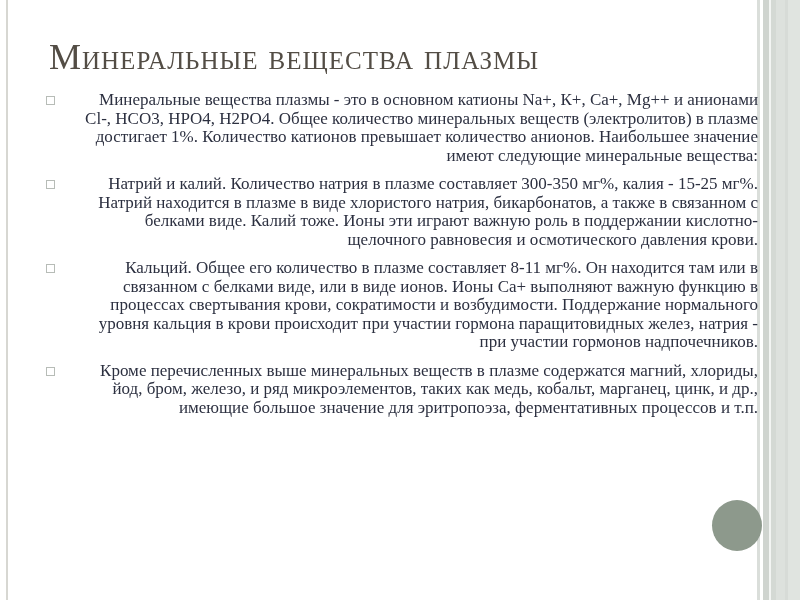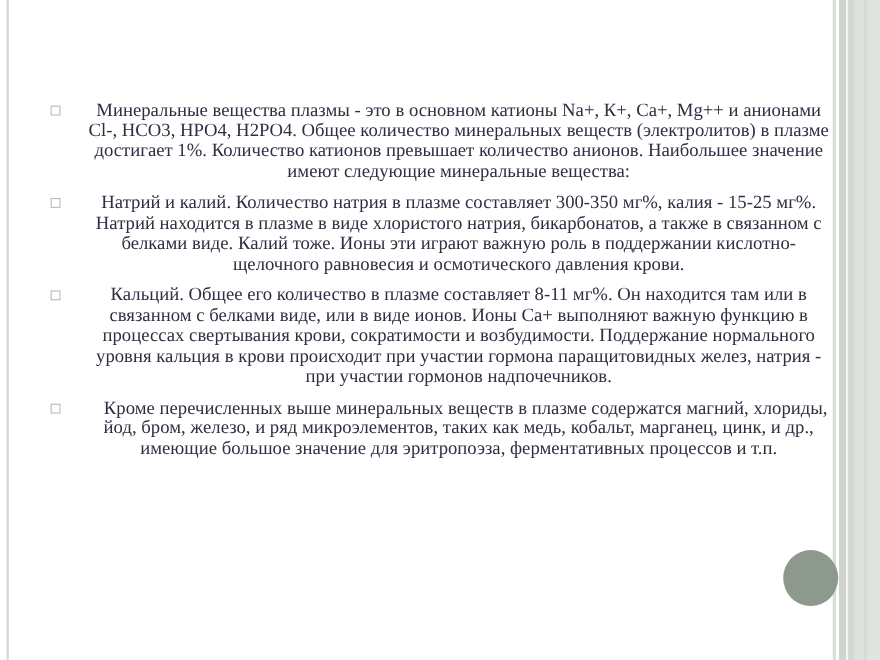--- a/index.html
+++ b/index.html
@@ -47,34 +47,35 @@
   .bullet-item { display:flex; align-items:flex-start; margin:0 0 10px 0; }
 
   .bullet-sq {
     flex:0 0 auto; width:7px; height:7px; margin-top:5px;
     border:1px solid #b7bcb7; background:#ffffff;
   }
 
   .bullet-text {
     margin:0 0 0 21px; width:682px;
     font-size:17px; line-height:18.5px; color:#2c3040;
-    text-align:center;
+    text-align:right;
   }
 </style>
 </head>
 <body>
 
 <div class="slide">
 
   <div class="left-rule"></div>
 
   <div class="right-band"></div>
 
   <div class="accent-circle"></div>
 
+  <h1 class="slide-title">Минеральные вещества плазмы</h1>
 
   <div class="content">
 
     <div class="bullet-item">
       <span class="bullet-sq"></span>
       <p class="bullet-text">Минеральные вещества плазмы - это в основном катионы Na+, К+, Са+, Mg++ и анионами Cl-, HCO3, HPO4, H2PO4. Общее количество минеральных веществ (электролитов) в плазме достигает 1%. Количество катионов превышает количество анионов. Наибольшее значение имеют следующие минеральные вещества:</p>
     </div>
 
     <div class="bullet-item">
       <span class="bullet-sq"></span>

